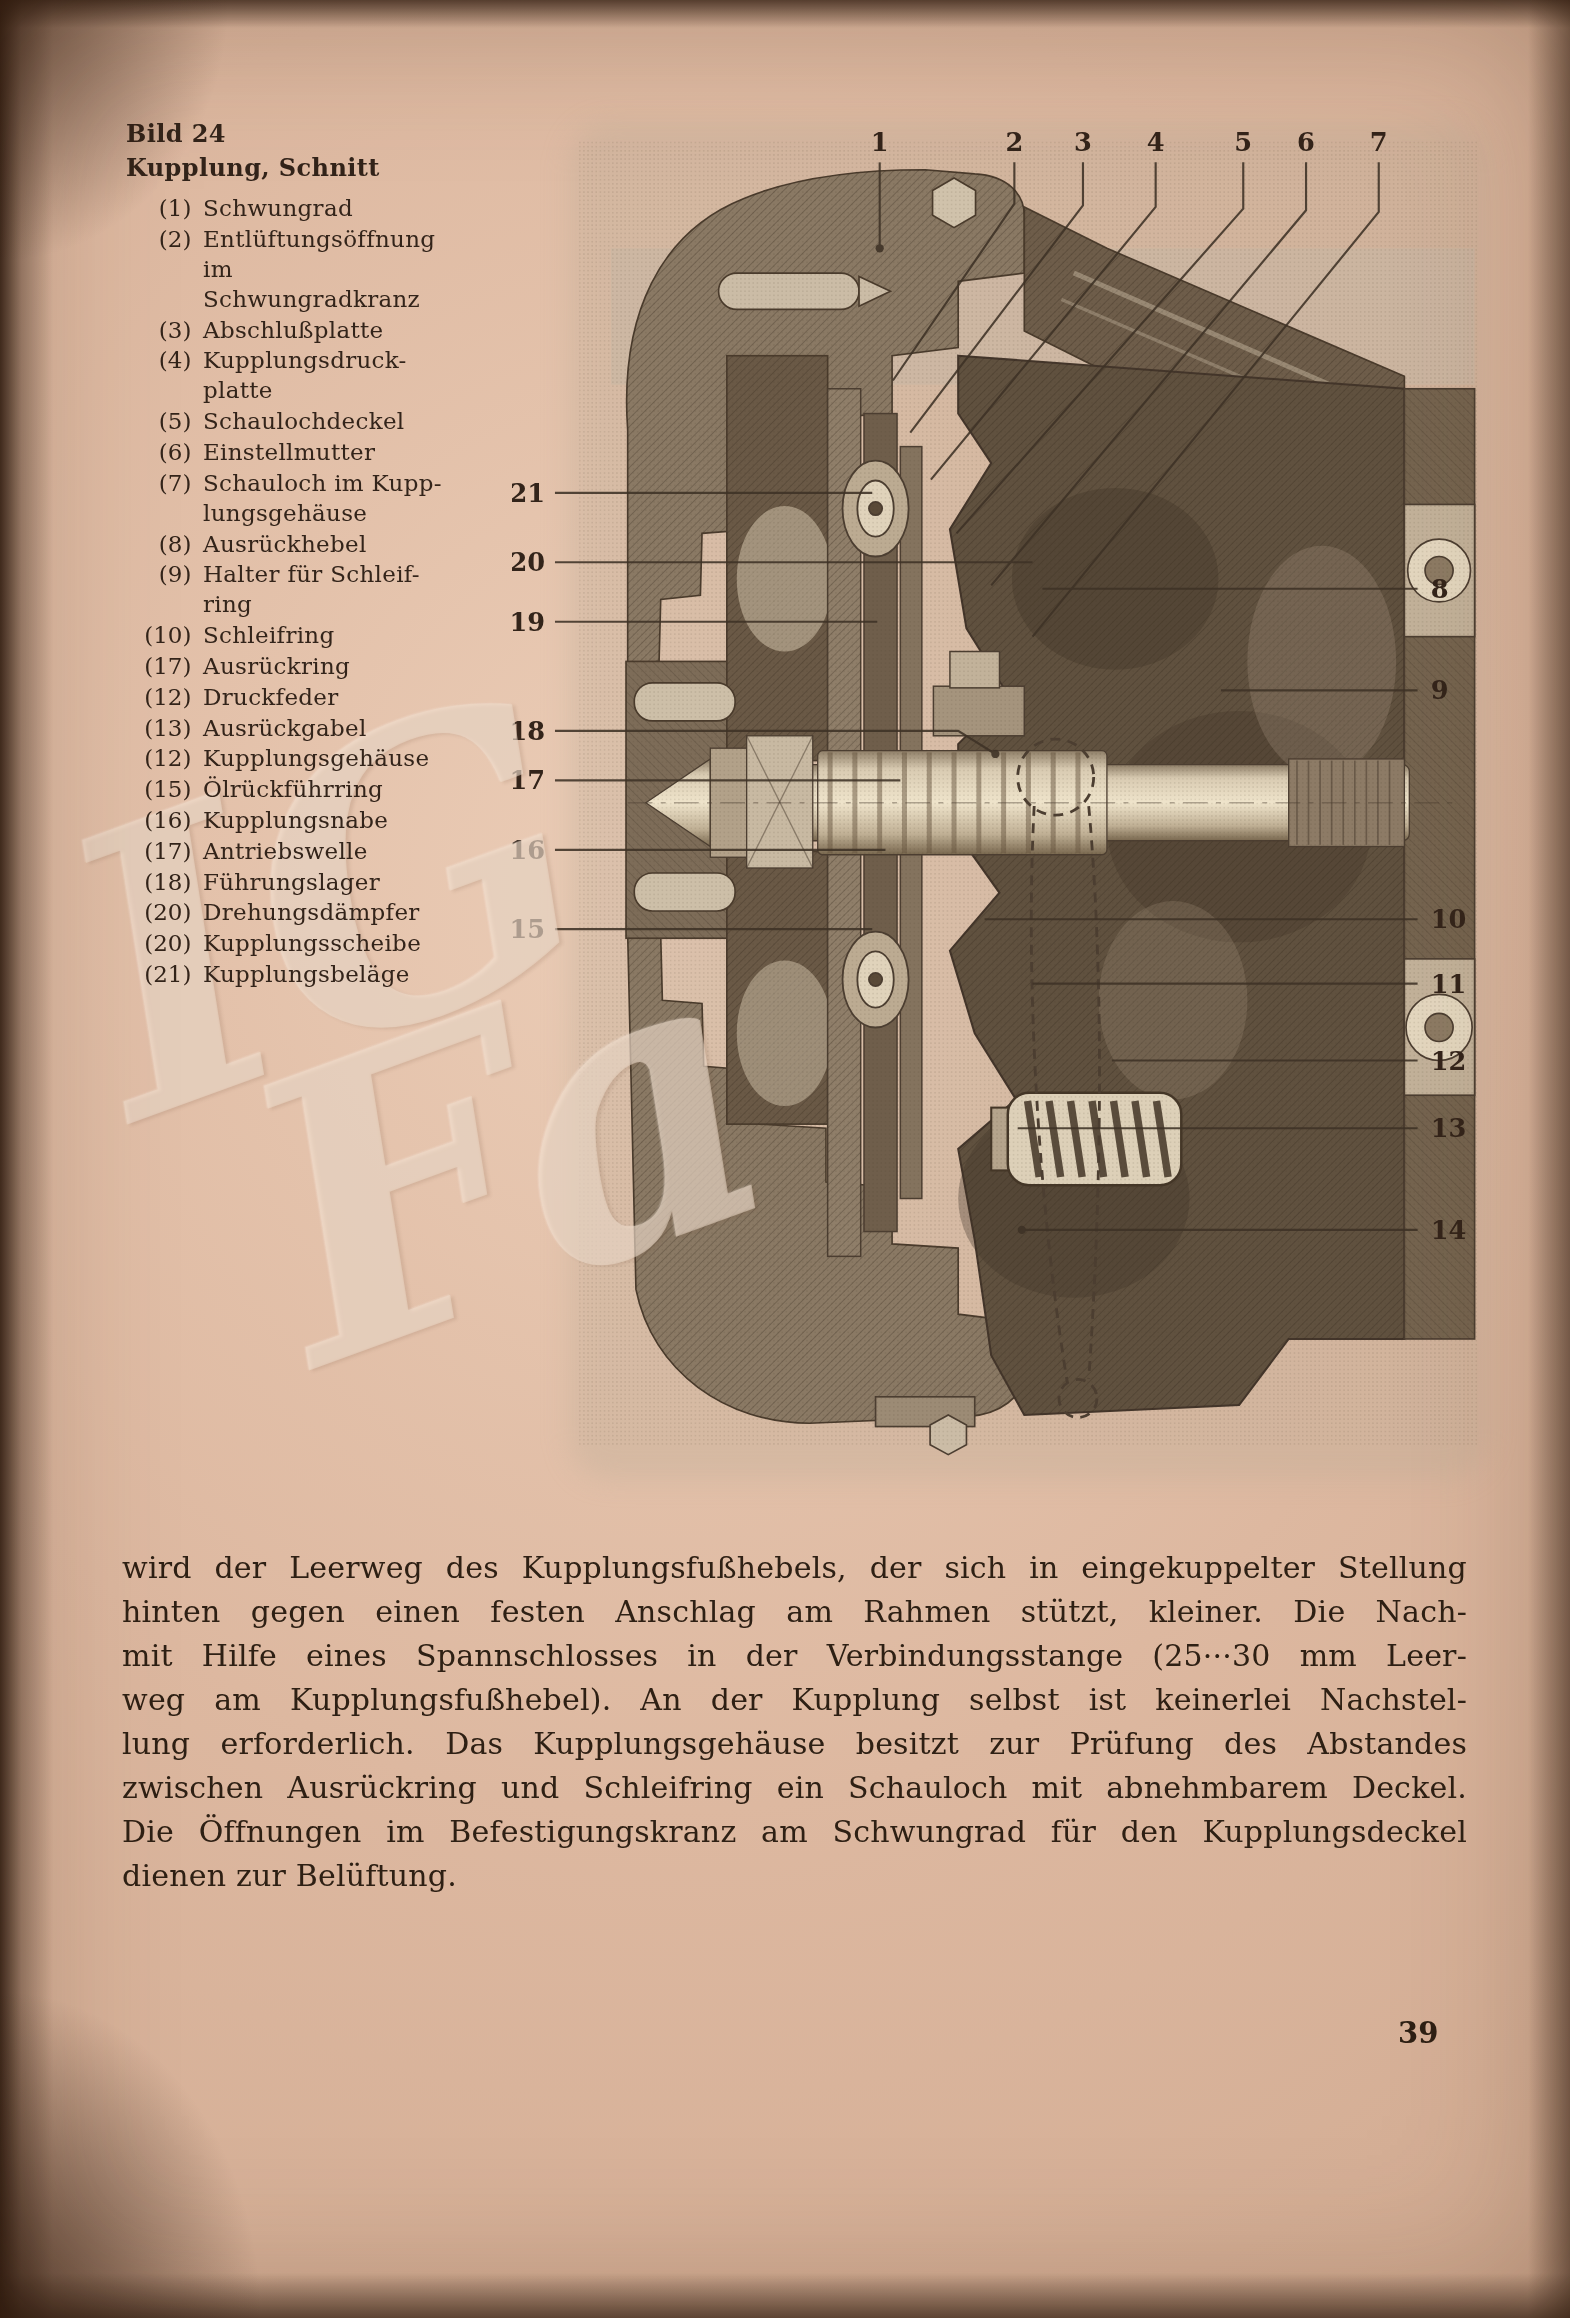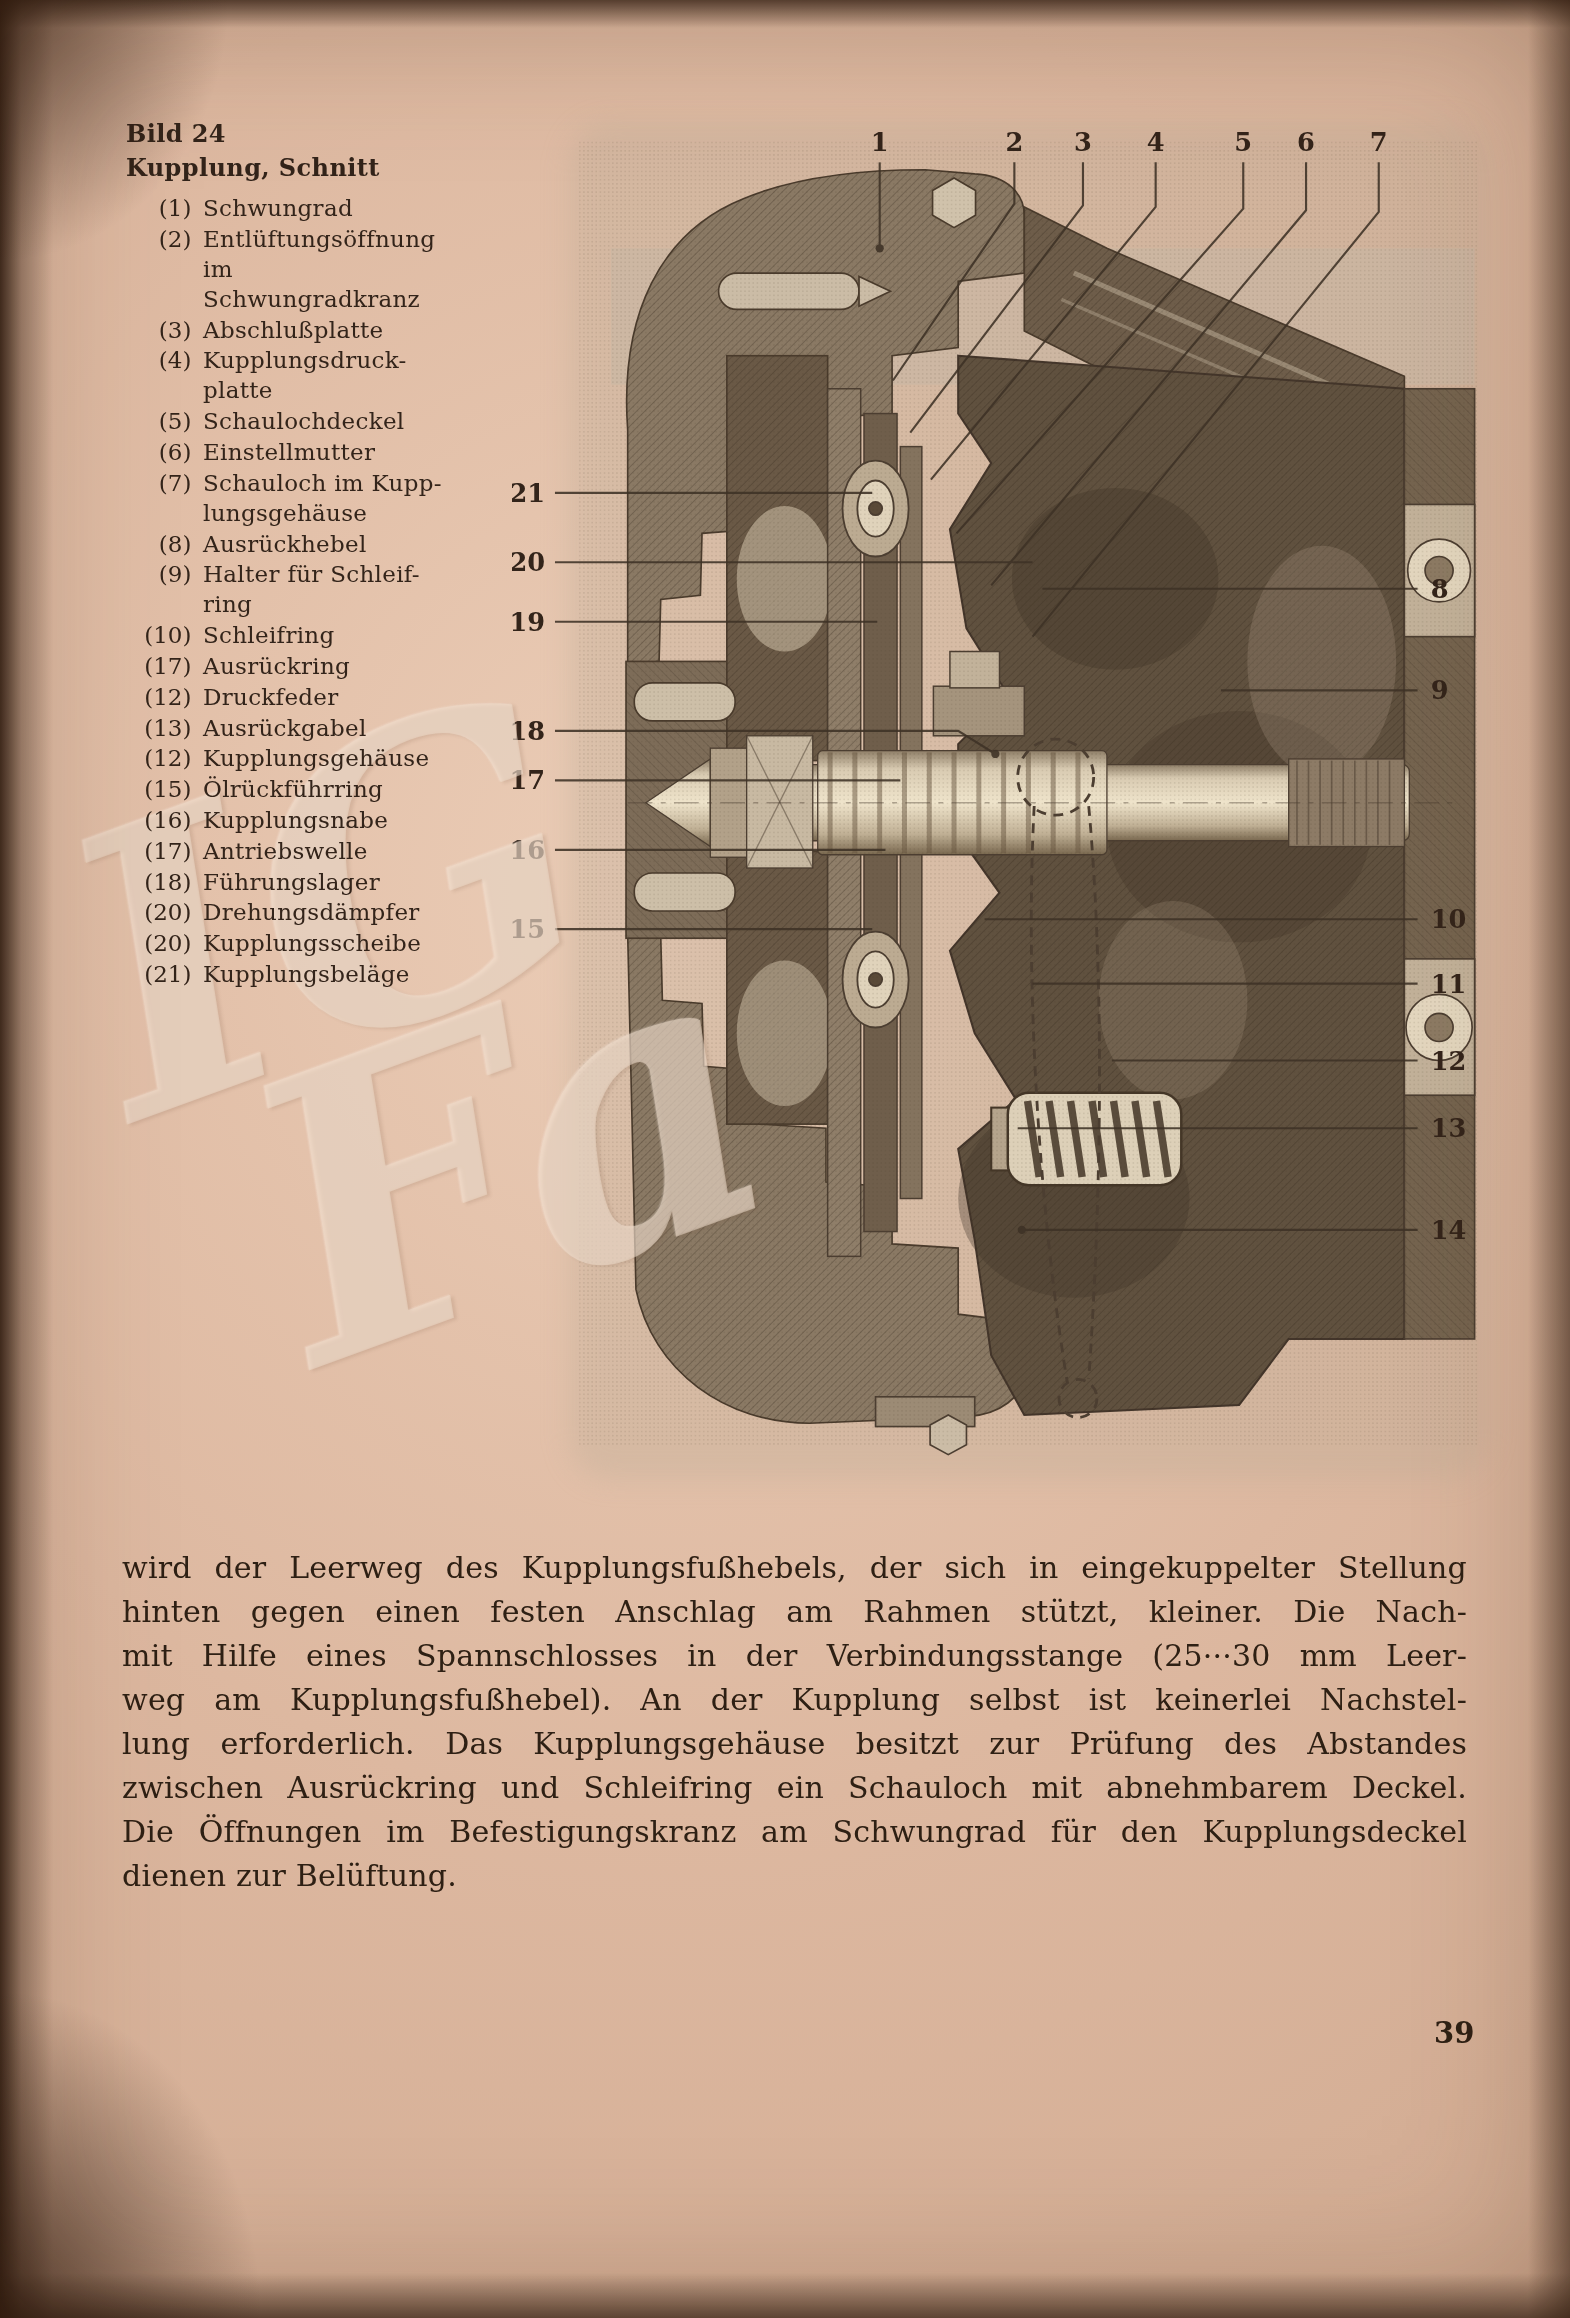--- a/index.html
+++ b/index.html
@@ -34,21 +34,21 @@
   
   .wm{position:absolute;font-style:italic;font-weight:700;
     color:rgba(240,222,203,.5);transform:rotate(-20deg);pointer-events:none;
     text-shadow:2.5px 2.5px 3.3px rgba(110,80,60,.14), -0.8px -0.8px 1.7px rgba(255,246,236,.28);}
   .wm1{left:74px;top:678px;font-size:388px;}
   .wm2{left:256px;top:925px;font-size:388px;}
   
   .bodytext{position:absolute;left:122px;top:1546px;width:1345px;font-size:30px;line-height:44px;color:#2e2014;}
   .bodyline{text-align:justify;text-align-last:justify;letter-spacing:0.2px;}
   .bodytext .bodyline:last-child{text-align-last:left;}
-  .pagenum{position:absolute;left:1398px;top:2016px;font-size:29px;font-weight:600;color:#2e2014;margin-left:36px;}
+  .pagenum{position:absolute;left:1398px;top:2016px;font-size:29px;font-weight:600;color:#2e2014;}
 </style>
 </head>
 <body>
 
 <div class="page">
 
   <div class="figtint"></div>
 
   <svg class="figure" viewBox="620 140 1180 1630">
     <defs>

